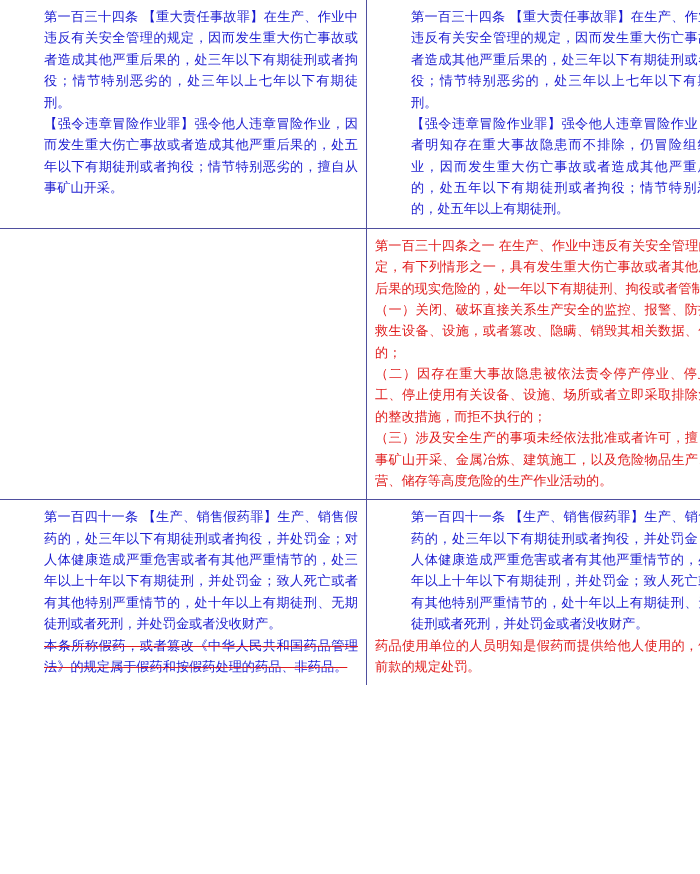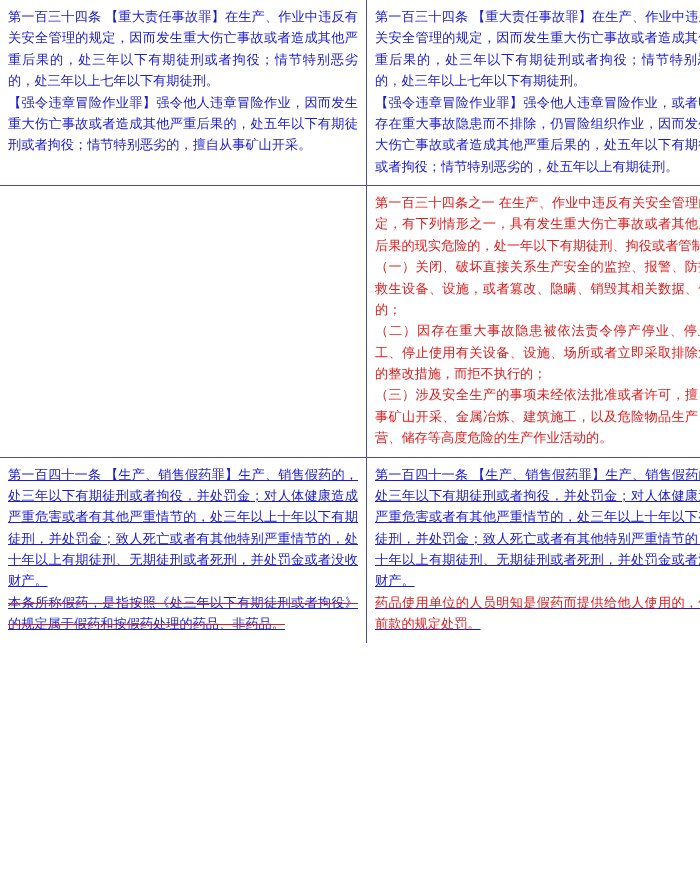--- a/index.html
+++ b/index.html
@@ -24,30 +24,29 @@
     vertical-align: top;
     padding: 6px 8px 8px 8px;
     border-bottom: 1px solid #4f4f9e;
     border-right: 1px solid #4f4f9e;
   }
   table.cmp td.last {
     border-right: none;
   }
   table.cmp tr.norule td {
     border-bottom: none;
-    text-decoration: underline;
   }
   p {
     margin: 0;
     font-size: 13.2px;
     line-height: 1.62;
     text-align: justify;
     text-justify: inter-ideograph;
   }
-  .blue { color: #1a1ad0; }
+  .blue { color: #1a1ad0; margin-left: 36px; }
   .red { color: #e01b1b; }
   .strike {
     text-decoration: line-through;
     text-decoration-color: #e01b1b;
     text-decoration-thickness: 1px;
   }
   .empty-cell { height: 0; }
 </style>
 </head>
 <body>
@@ -69,21 +68,21 @@
       <td class="last">
         <p class="red">第一百三十四条之一 在生产、作业中违反有关安全管理的规定，有下列情形之一，具有发生重大伤亡事故或者其他严重后果的现实危险的，处一年以下有期徒刑、拘役或者管制：</p>
         <p class="red">（一）关闭、破坏直接关系生产安全的监控、报警、防护、救生设备、设施，或者篡改、隐瞒、销毁其相关数据、信息的；</p>
         <p class="red">（二）因存在重大事故隐患被依法责令停产停业、停止施工、停止使用有关设备、设施、场所或者立即采取排除危险的整改措施，而拒不执行的；</p>
         <p class="red">（三）涉及安全生产的事项未经依法批准或者许可，擅自从事矿山开采、金属冶炼、建筑施工，以及危险物品生产、经营、储存等高度危险的生产作业活动的。</p>
       </td>
     </tr>
     <tr class="norule">
       <td>
         <p class="blue">第一百四十一条 【生产、销售假药罪】生产、销售假药的，处三年以下有期徒刑或者拘役，并处罚金；对人体健康造成严重危害或者有其他严重情节的，处三年以上十年以下有期徒刑，并处罚金；致人死亡或者有其他特别严重情节的，处十年以上有期徒刑、无期徒刑或者死刑，并处罚金或者没收财产。</p>
-        <p class="blue strike">本条所称假药，是指按照《处三年以下有期徒刑或者拘役》的规定属于假药和按假药处理的药品、非药品。</p>
+        <p class="blue strike">本条所称假药，或者篡改《中华人民共和国药品管理法》的规定属于假药和按假药处理的药品、非药品。</p>
       </td>
       <td class="last">
         <p class="blue">第一百四十一条 【生产、销售假药罪】生产、销售假药的，处三年以下有期徒刑或者拘役，并处罚金；对人体健康造成严重危害或者有其他严重情节的，处三年以上十年以下有期徒刑，并处罚金；致人死亡或者有其他特别严重情节的，处十年以上有期徒刑、无期徒刑或者死刑，并处罚金或者没收财产。</p>
         <p class="red">药品使用单位的人员明知是假药而提供给他人使用的，依照前款的规定处罚。</p>
       </td>
     </tr>
   </tbody>
 </table>
 
 </body></html>

